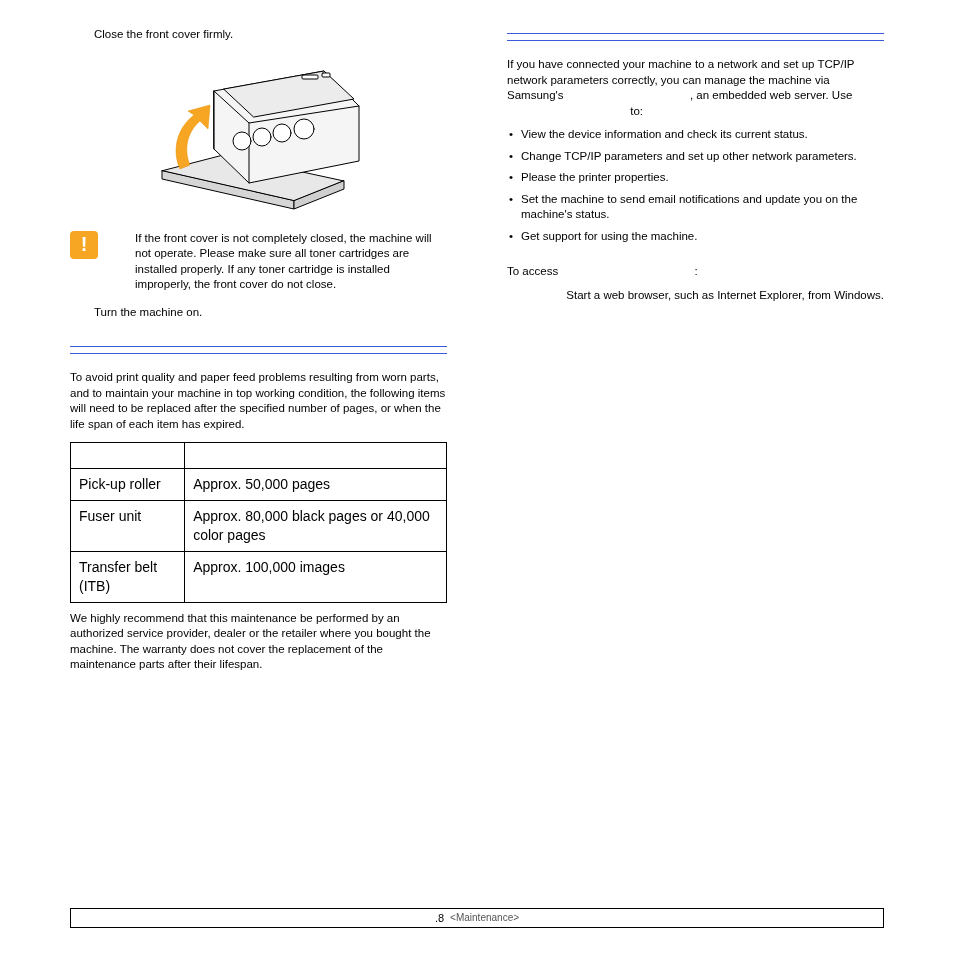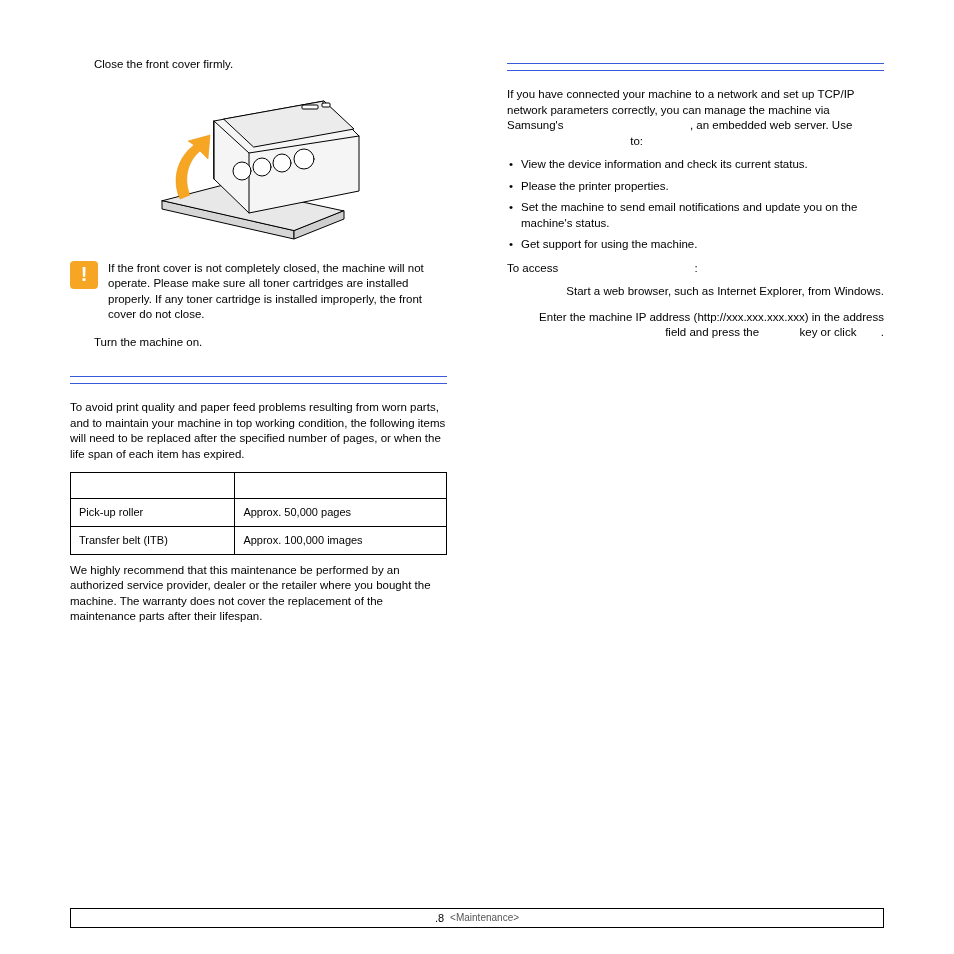--- a/index.html
+++ b/index.html
@@ -7,21 +7,21 @@
     font-family: Arial, Helvetica, sans-serif;
     font-size: 11.5px;
     color: #000;
     background: #fff;
     width: 954px;
     height: 954px;
     position: relative;
     line-height: 1.35;
   }
   .page {
-    padding: 57px 70px 40px 70px;
+    padding: 27px 70px 40px 70px;
     display: flex;
     gap: 60px;
   }
   .col {
     flex: 1;
     min-width: 0;
   }
   .section-rule {
     border-top: 1px solid #3a5bd9;
     margin: 6px 0;
@@ -45,43 +45,43 @@
     background: #f6a623;
     border-radius: 4px;
     color: #fff;
     font-weight: bold;
     font-size: 20px;
     display: flex;
     align-items: center;
     justify-content: center;
     flex: none;
   }
-  .caution-text { flex: 1; }
+  .caution-text { flex: 1; margin-left: 27px; }
   p { margin-bottom: 8px; }
   ul.bullets {
     list-style: none;
     padding: 0;
-    margin: 0 0 8px 0;
+    margin: 0 0 20px 0;
   }
   ul.bullets li {
     position: relative;
     padding-left: 14px;
     margin-bottom: 6px;
   }
   ul.bullets li::before {
     content: "•";
     position: absolute;
     left: 2px;
     top: 0;
   }
   table.parts {
     border-collapse: collapse;
     width: 100%;
     margin: 10px 0 8px 0;
-    font-size: 11px;
+    font-size: 14px;
   }
   table.parts th, table.parts td {
     border: 1px solid #000;
     padding: 6px 8px;
     text-align: left;
     vertical-align: top;
   }
   table.parts th {
     font-weight: normal;
     height: 26px;
@@ -165,20 +165,24 @@
       <thead>
         <tr>
             <th></th>
             <th></th>
           </tr>
       </thead>
       <tbody>
         <tr>
           <td>Pick-up roller</td>
           <td>Approx. 50,000 pages</td>
+        </tr>
+        <tr>
+          <td>Fuser unit</td>
+          <td>Approx. 80,000 black pages or 40,000 color pages</td>
         </tr>
         <tr>
           <td>Transfer belt (ITB)</td>
           <td>Approx. 100,000 images</td>
         </tr>
       </tbody>
     </table>
 
     <p>We highly recommend that this maintenance be performed by an authorized service provider, dealer or the retailer where you bought the machine. The warranty does not cover the replacement of the maintenance parts after their lifespan.</p>
   </div>
@@ -193,40 +197,34 @@
       <span>If you have connected your machine to a network and set up TCP/IP network parameters correctly, you can manage the machine via Samsung's </span>
       <span style="display:inline-block;width:120px"></span>
       <span>, an embedded web server. Use </span>
       <br>
       <span style="display:inline-block;width:120px"></span>
       <span> to:</span>
     </p>
 
     <ul class="bullets">
       <li>View the device information and check its current status.</li>
+      <li>Change TCP/IP parameters and set up other network parameters.</li>
       <li>Please the printer properties.</li>
       <li>Set the machine to send email notifications and update you on the machine's status.</li>
       <li>Get support for using the machine.</li>
     </ul>
 
     <p>
       <span>To access </span>
       <span style="display:inline-block;width:130px"></span>
       <span>:</span>
     </p>
 
     <div class="ol-step">Start a web browser, such as Internet Explorer, from Windows.</div>
 
-    <div class="ol-step">
-      <span>Enter the machine IP address (http://xxx.xxx.xxx.xxx) in the address field and press the </span>
-      <span style="display:inline-block;width:34px"></span>
-      <span> key or click </span>
-      <span style="display:inline-block;width:18px"></span>
-      <span>.</span>
-    </div>
 
 
   </div>
 </div>
 
 <div class="footer">
   <span class="pnum">.8</span>
   <span class="plabel">&lt;Maintenance&gt;</span>
 </div>
 

